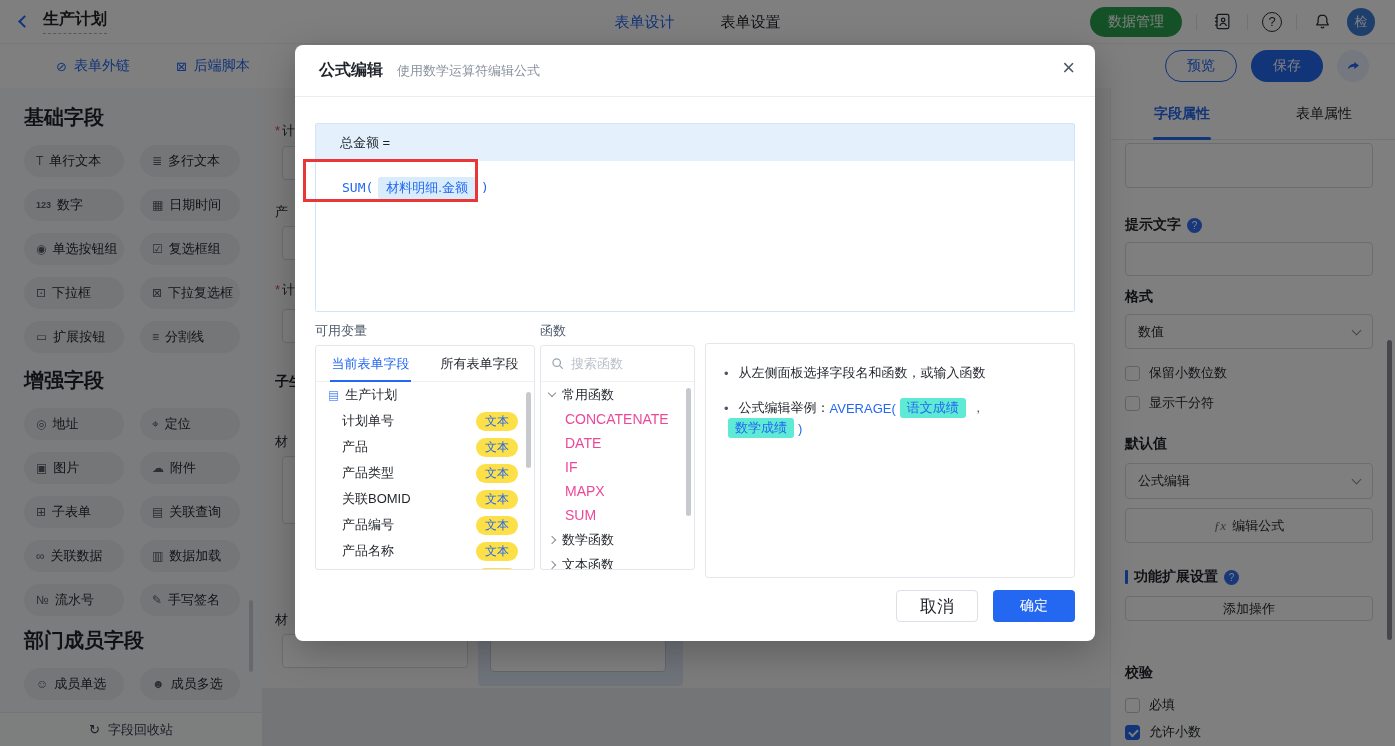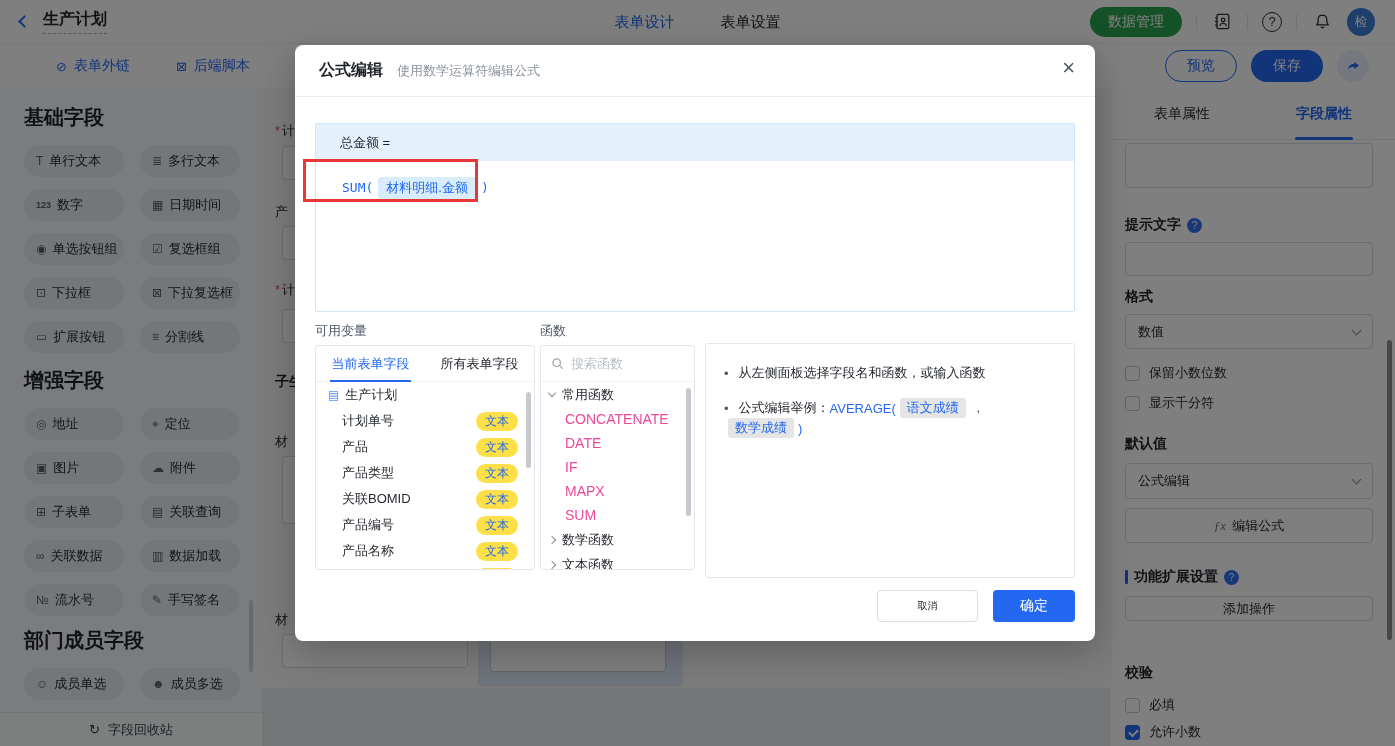--- a/index.html
+++ b/index.html
@@ -108,24 +108,24 @@
   .tchev{width:6px;height:6px;border-right:1.5px solid #868e99;border-bottom:1.5px solid #868e99;flex:none}
   .down{transform:rotate(45deg);margin-top:-3px}
   .rightc{transform:rotate(-45deg)}
   .fscroll{position:absolute;right:3px;top:42px;width:5px;height:128px;border-radius:3px;background:#c6cacf}
 
   .hints{position:absolute;left:410px;top:298px;width:370px;height:235px;border:1px solid #e5e6eb;border-radius:3px;padding:20px 18px;font-size:13px;color:#1f2329}
   .hline{display:flex;align-items:center;margin-bottom:16px;flex-wrap:wrap}
   .hdot{color:#4e5969;margin-right:10px}
   .hblue{color:#2468f2}
   .hcomma{color:#4e5969;margin:0 2px}
-  .hchip{display:inline-block;background:#e5e5e5;color:#2468f2;border-radius:3px;padding:1px 7px;margin:0 4px}
+  .hchip{display:inline-block;background:#5eead4;color:#2468f2;border-radius:3px;padding:1px 7px;margin:0 4px}
 
   .m-foot{position:absolute;right:20px;bottom:19px;display:flex;gap:15px}
-  .btn-cancel{width:101px;height:32px;border:1px solid #dcdfe6;border-radius:4px;background:#fff;font-size:10px;color:#1f2329;display:flex;align-items:center;justify-content:center;cursor:pointer}
+  .btn-cancel{width:82px;height:32px;border:1px solid #dcdfe6;border-radius:4px;background:#fff;font-size:17px;color:#1f2329;display:flex;align-items:center;justify-content:center;cursor:pointer}
   .btn-ok{width:82px;height:32px;border-radius:4px;background:#2468f2;font-size:14px;color:#fff;display:flex;align-items:center;justify-content:center;cursor:pointer}
 </style>
 </head>
 <body>
 
 <div class="screen">
 
   <div class="topbar">
     <span class="back"></span>
     <span class="doc-title">生产计划</span>
@@ -306,22 +306,22 @@
     <div class="clabel" style="left:13px;top:345px"><span>材</span></div>
     <div class="cinput" style="left:20px;top:368px;width:560px;height:68px"></div>
     <div class="clabel" style="left:13px;top:523px"><span>材</span></div>
     <div class="cinput" style="left:20px;top:546px;width:186px;height:34px"></div>
     <div class="csel" style="left:216px;top:538px;width:205px;height:60px"></div>
     <div class="cinput" style="left:228px;top:550px;width:176px;height:34px;border-color:#c6cdda"></div>
   </div>
 
   <div class="rsb">
     <div class="rtabs">
+      <div class="rtab active">字段属性</div>
       <div class="rtab">表单属性</div>
-      <div class="rtab active">字段属性</div>
     </div>
     <div class="rinput" style="top:55px;height:45px"></div>
     <div class="rlabel" style="top:128px">
         <span>提示文字</span>
         <span class="qmark">?</span>
       </div>
     <div class="rinput" style="top:154px;height:34px"></div>
     <div class="rlabel" style="top:200px">
         <span>格式</span>
       </div>

